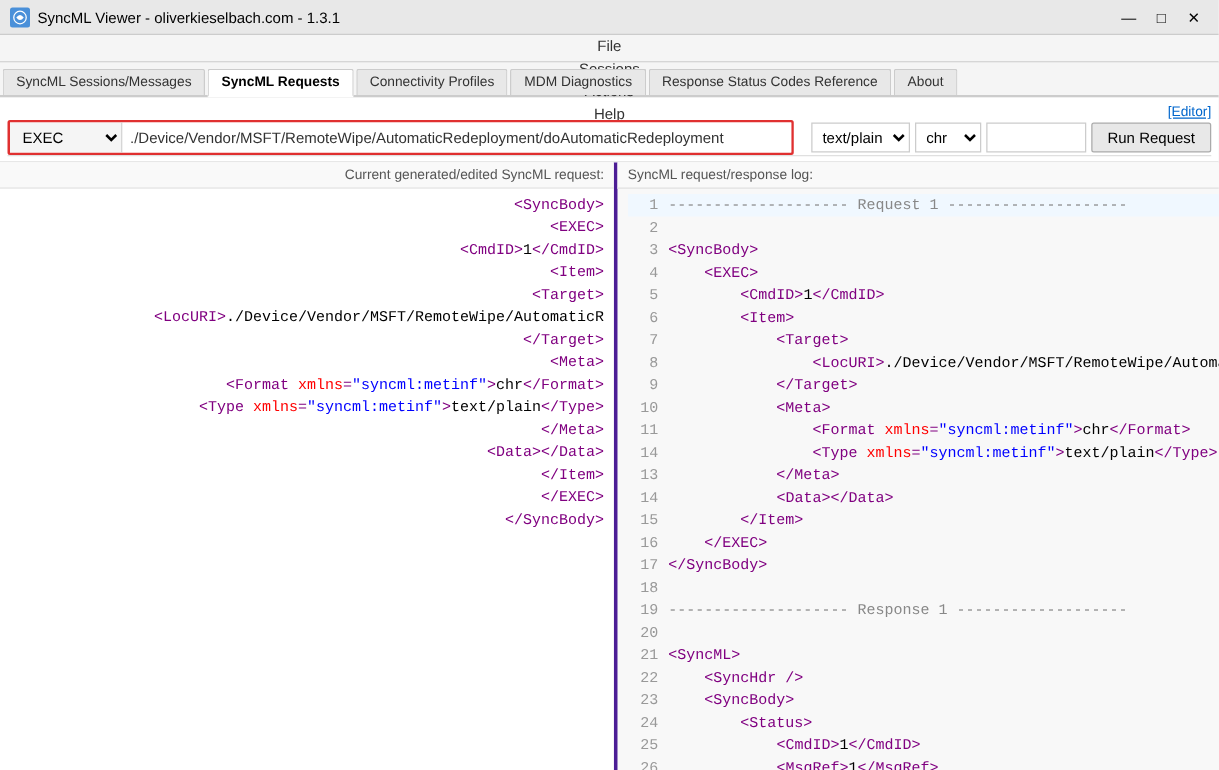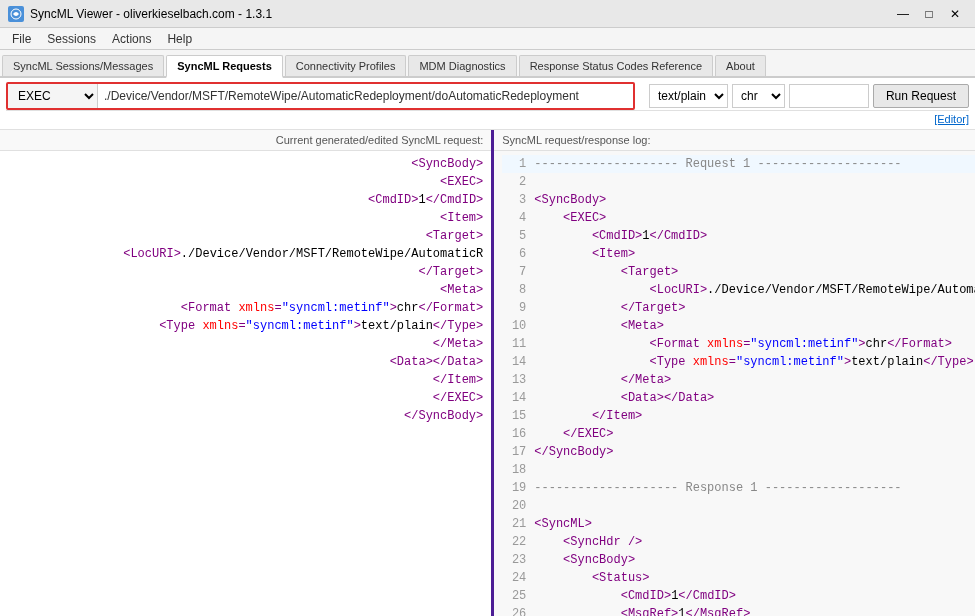--- a/index.html
+++ b/index.html
@@ -23,20 +23,21 @@
     .title-btn { width: 24px; height: 20px; display: flex; align-items: center; justify-content: center; cursor: pointer; font-size: 12px; border: none; background: transparent; }
 
     
     #menu-bar {
       background: #f5f5f5;
       height: 22px;
       display: flex;
       align-items: center;
       padding: 0 4px;
       border-bottom: 1px solid #ccc;
+      flex-direction: column;
     }
     .menu-item { padding: 2px 8px; cursor: pointer; font-size: 12px; color: #333; }
 
     
     #tab-bar {
       background: #f5f5f5;
       height: 28px;
       display: flex;
       align-items: flex-end;
       padding: 0 2px;
@@ -234,20 +235,23 @@
 <div id="tab-bar">
   <div class="tab">SyncML Sessions/Messages</div>
   <div class="tab active">SyncML Requests</div>
   <div class="tab">Connectivity Profiles</div>
   <div class="tab">MDM Diagnostics</div>
   <div class="tab">Response Status Codes Reference</div>
   <div class="tab">About</div>
 </div>
 
 <div style="background:white; border-bottom: 1px solid #e0e0e0; padding: 4px 6px;">
+  <div style="display:flex; justify-content:flex-end; padding-top:2px;">
+    <span style="color:#0066cc; font-size:11px; cursor:pointer; text-decoration:underline;">[Editor]</span>
+  </div>
   <div id="toolbar" style="padding:0; gap:6px;">
     <div id="exec-area">
       <select id="exec-select">
         <option>EXEC</option>
         <option>GET</option>
         <option>SET</option>
         <option>ADD</option>
         <option>DELETE</option>
         <option>REPLACE</option>
       </select>
@@ -264,23 +268,20 @@
       <select id="type-select">
         <option>chr</option>
         <option>int</option>
         <option>bool</option>
         <option>bin</option>
       </select>
       <input id="value-input" type="text" style="border: 1px solid rgb(204, 204, 204); padding: 2px 6px; font-size: 12px; height: 24px; width: 80px; outline: none;">
       <button id="run-btn" style="background:#e8e8e8; border:1px solid #aaa; padding:3px 12px; font-size:12px; cursor:pointer; height:24px; border-radius:2px; white-space:nowrap;">Run Request</button>
     </div>
   </div>
-  <div style="display:flex; justify-content:flex-end; padding-top:2px;">
-    <span style="color:#0066cc; font-size:11px; cursor:pointer; text-decoration:underline;">[Editor]</span>
-  </div>
 </div>
 
 <div id="main">
 
   <div id="left-panel">
     <div id="left-header">Current generated/edited SyncML request:</div>
     <div class="code-area">
       <div class="line tag">&lt;SyncBody&gt;</div>
       <div class="line tag">&nbsp;&nbsp;&nbsp;&nbsp;&lt;EXEC&gt;</div>
       <div class="line">&nbsp;&nbsp;&nbsp;&nbsp;&nbsp;&nbsp;&nbsp;&nbsp;<span class="tag">&lt;CmdID&gt;</span>1<span class="tag">&lt;/CmdID&gt;</span></div>

